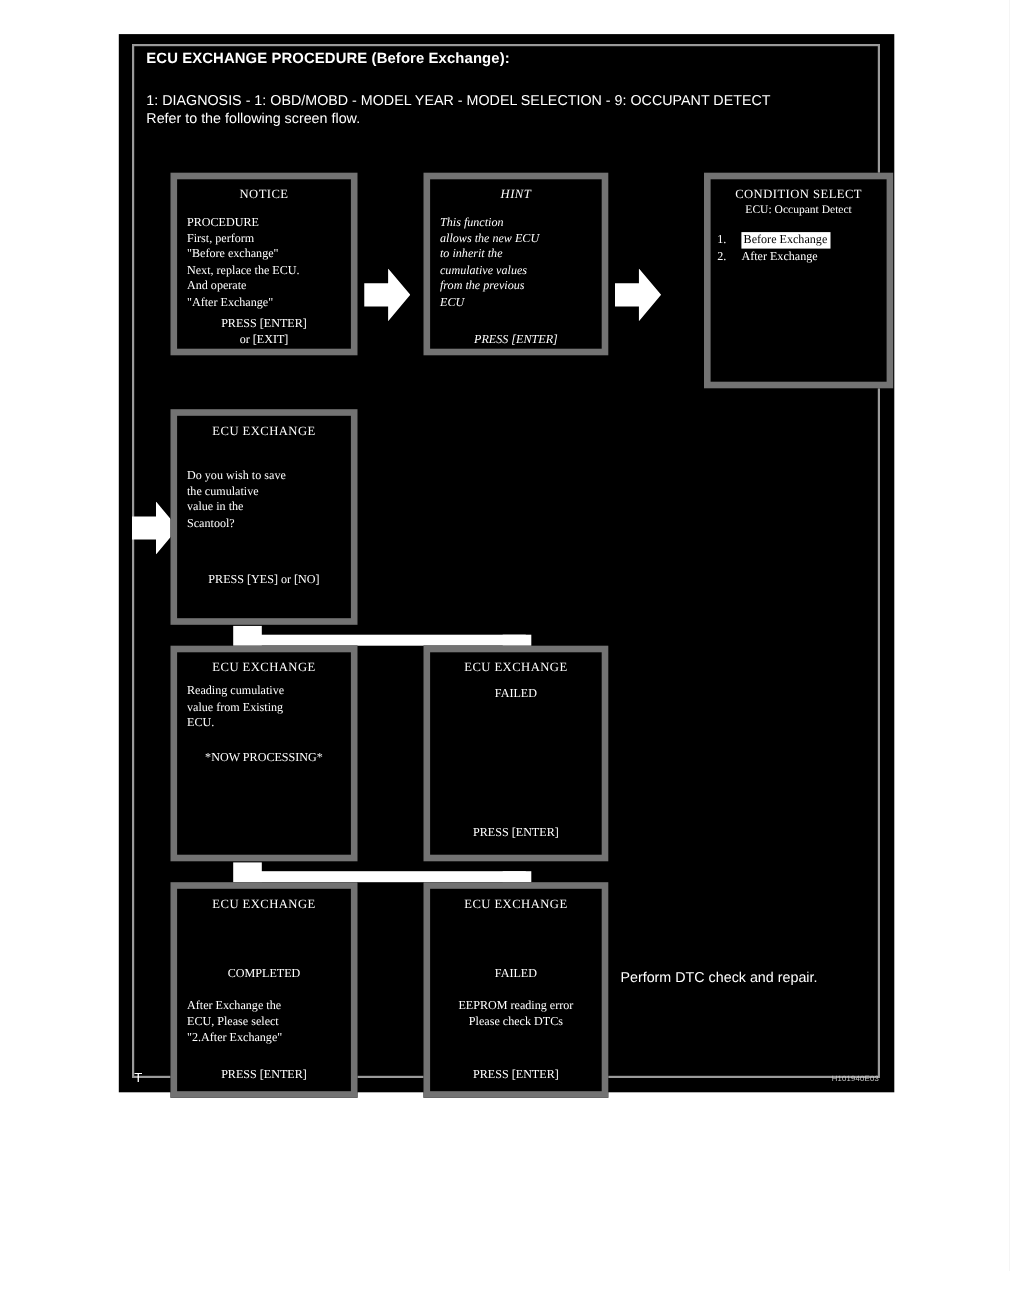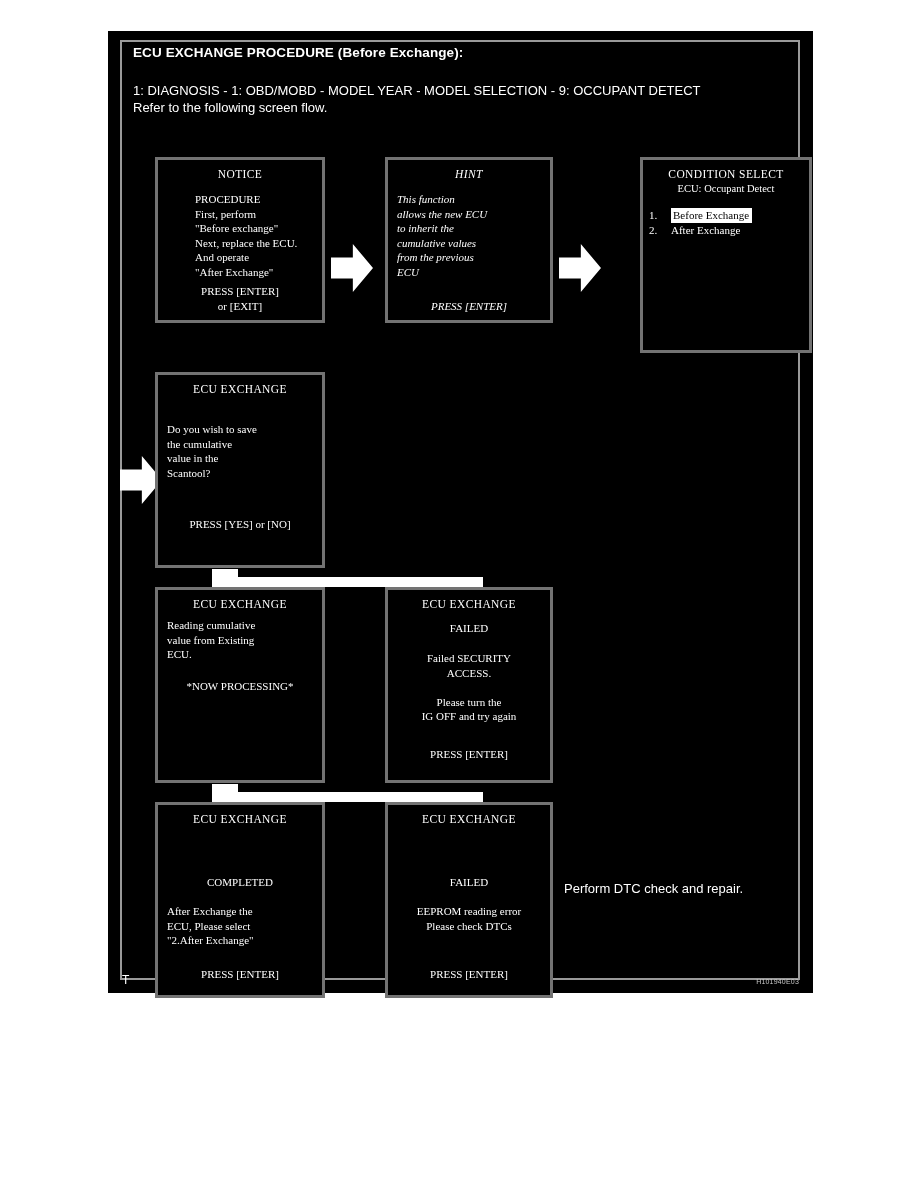--- a/index.html
+++ b/index.html
@@ -60,21 +60,21 @@
     left: 25px;
     top: 69px;
     color: #ffffff;
     font-size: 13px;
     white-space: nowrap;
   }
 
   
   .screen {
     position: absolute;
-    border: 3px solid #737373;
+    border: 6px solid #737373;
     box-sizing: border-box;
     background: #000000;
     color: #ffffff;
     font-family: "Liberation Serif", serif;
     font-size: 11px;
     line-height: 14.5px;
   }
   .screen .scr-title {
     text-align: center;
     margin-top: 7px;
@@ -171,21 +171,21 @@
 <div id="page-plate">
 
   <div id="inner-frame"></div>
 
   <div id="doc-title">ECU EXCHANGE PROCEDURE (Before Exchange):</div>
   <div id="breadcrumb-line">1: DIAGNOSIS - 1: OBD/MOBD - MODEL YEAR - MODEL SELECTION - 9: OCCUPANT DETECT</div>
   <div id="refer-line">Refer to the following screen flow.</div>
 
   <div class="screen" style="left:47px; top:126px; width:170px; height:166px;">
     <div class="scr-title">NOTICE</div>
-    <div class="scr-body" style="top:32px;margin-left:28px;">
+    <div class="scr-body" style="top:32px;">
       <div>PROCEDURE</div>
       <div>First, perform</div>
       <div>"Before exchange"</div>
       <div>Next, replace the ECU.</div>
       <div>And operate</div>
       <div>"After Exchange"</div>
     </div>
     <div class="scr-foot" style="top:124px;">
       <div>PRESS [ENTER]</div>
       <div>or [EXIT]</div>
@@ -259,27 +259,20 @@
     <div class="scr-foot" style="top:89px;">
       <div>*NOW PROCESSING*</div>
     </div>
   </div>
 
   <div class="screen" style="left:277px; top:556px; width:168px; height:196px;">
     <div class="scr-title">ECU EXCHANGE</div>
     <div class="scr-body center" style="top:31px;">
       <div>FAILED</div>
     </div>
-    <div class="scr-body center" style="top:61px;">
-      <div>Failed SECURITY</div>
-      <div>ACCESS.</div>
-      <div class="blank-line"></div>
-      <div>Please turn the</div>
-      <div>IG OFF and try again</div>
-    </div>
     <div class="scr-foot" style="top:157px;">
       <div>PRESS [ENTER]</div>
     </div>
   </div>
 
   <div class="fork" style="left:104px; top:753px; width:290px; height:44px;">
     <div class="fork-stem" style="left:0px; top:0px; width:26px; height:26px;"></div>
     <div class="fork-head" style="left:-13px; top:26px; width:52px; height:18px;"></div>
     <div class="fork-bar" style="left:20px; top:8px; width:246px; height:10px;"></div>
     <div class="fork-stem" style="left:245px; top:8px; width:26px; height:18px;"></div>

